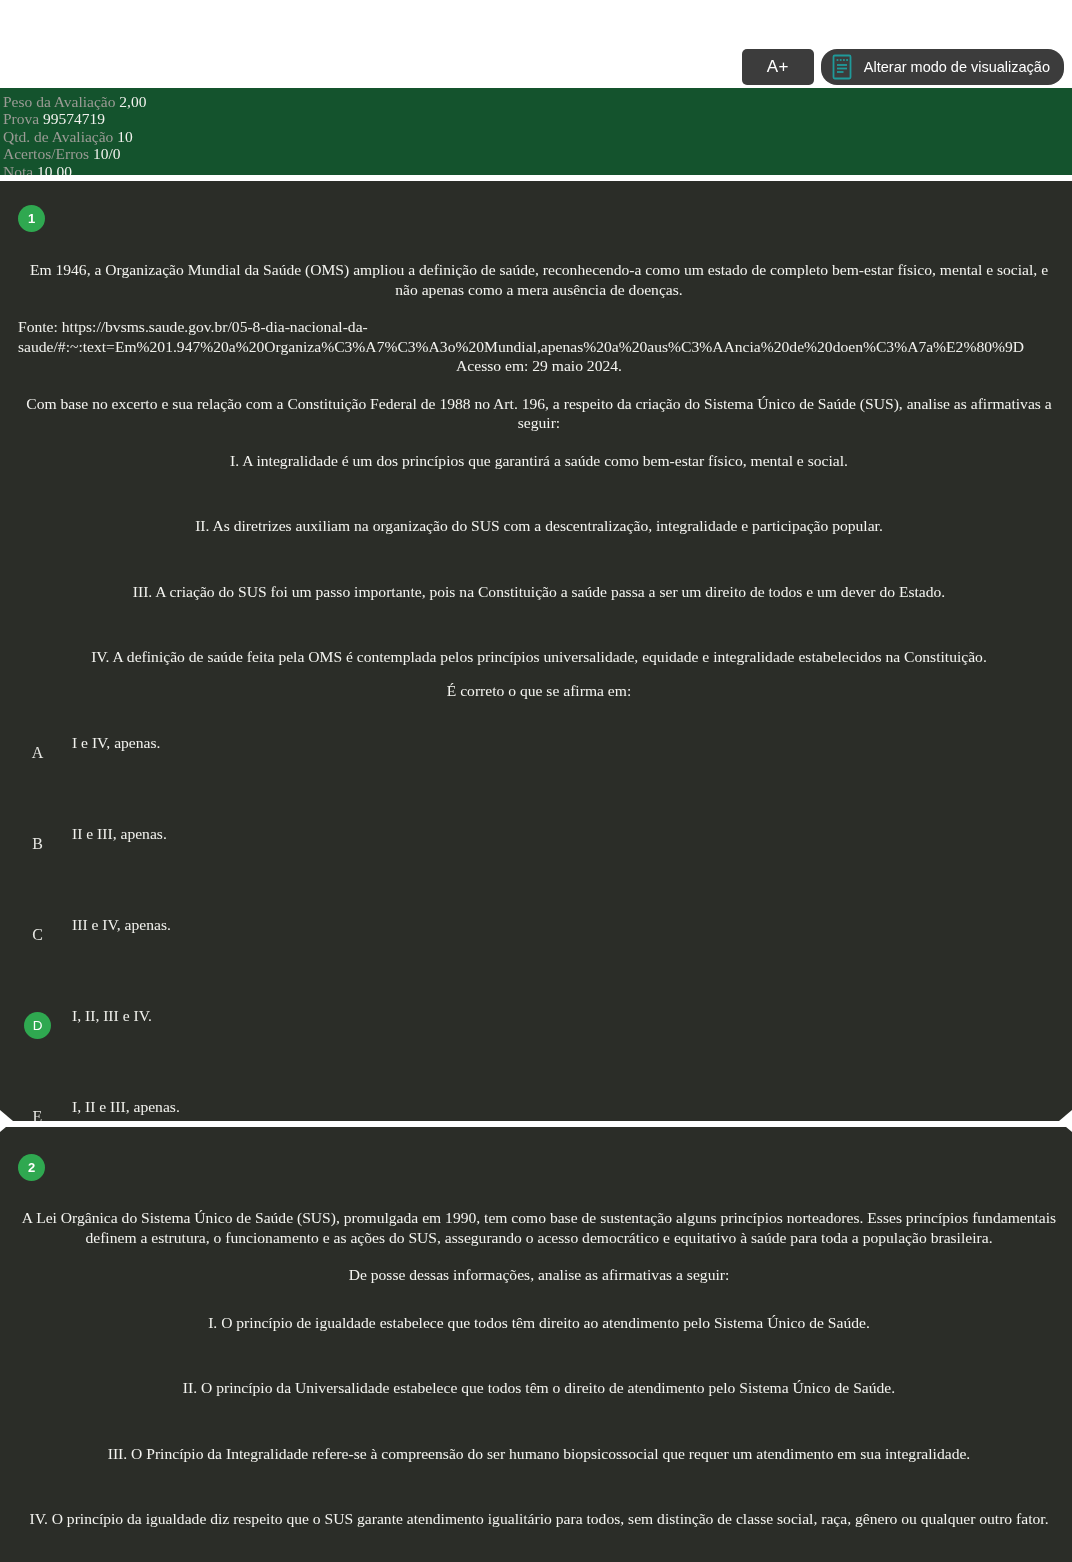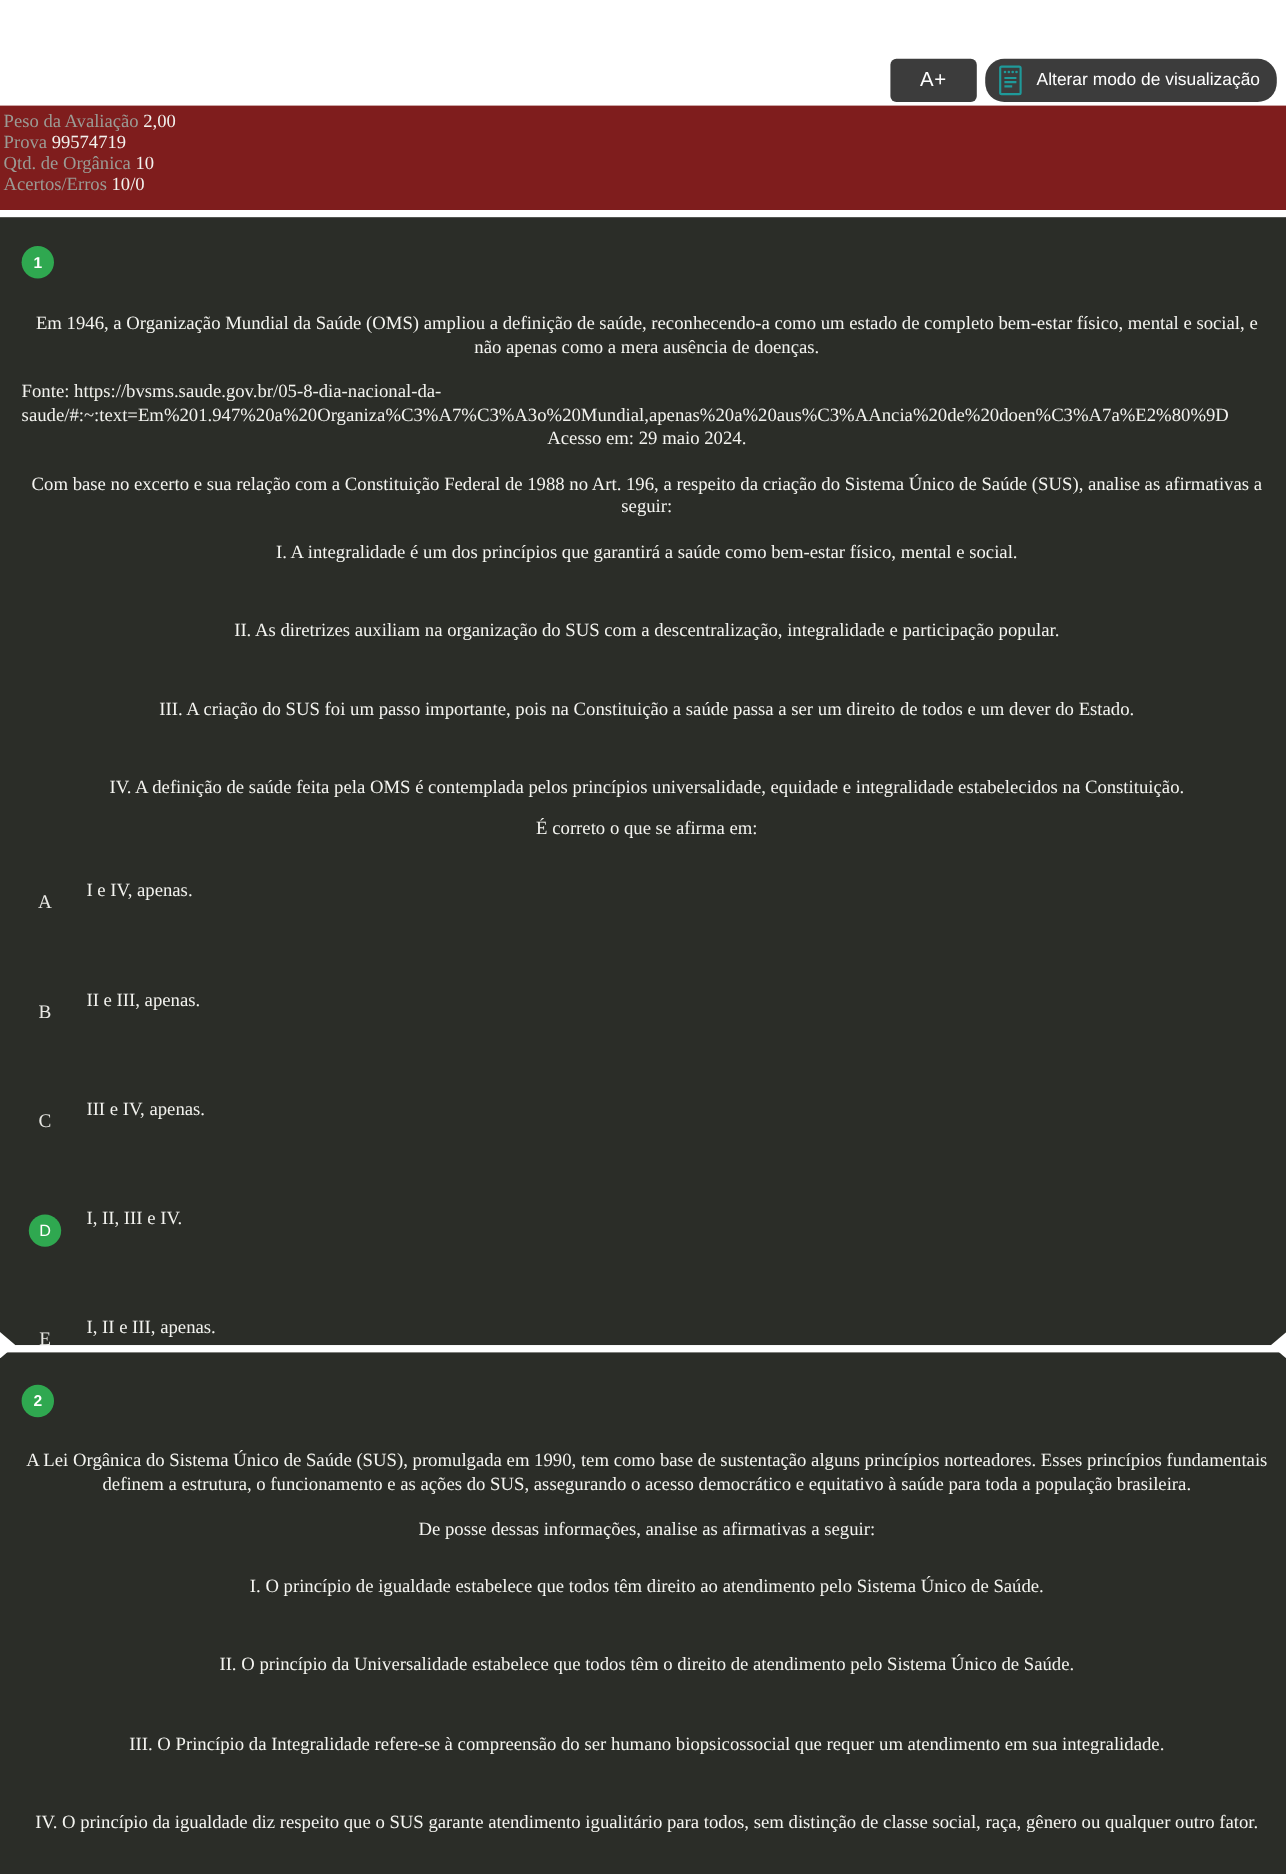--- a/index.html
+++ b/index.html
@@ -64,21 +64,21 @@
     display: block;
     flex: 0 0 auto;
   }
 
   
   .info-panel {
     position: absolute;
     top: 88px; left: 0;
     width: 1072px;
     height: 89px;
-    background: #7f1d1d;
+    background: #14532d;
     padding: 5px 0 0 3px;
   }
 
   .info-row {
     font-size: 15.5px;
     line-height: 17.4px;
     color: #9b9b95;
     white-space: nowrap;
   }
 
@@ -211,26 +211,30 @@
 <div class="info-panel">
   <div class="info-row">
     <span>Peso da Avaliação</span>
     <span class="val">2,00</span>
   </div>
   <div class="info-row">
     <span>Prova</span>
     <span class="val">99574719</span>
   </div>
   <div class="info-row">
-    <span>Qtd. de Orgânica</span>
+    <span>Qtd. de Avaliação</span>
     <span class="val">10</span>
   </div>
   <div class="info-row">
     <span>Acertos/Erros</span>
     <span class="val">10/0</span>
+  </div>
+  <div class="info-row">
+    <span>Nota</span>
+    <span class="val">10,00</span>
   </div>
 </div>
 
 <div class="seam-gap" style="top:175px"></div>
 
 <div class="card" id="card-q1">
   <div class="qbadge" style="margin-top:24px">1</div>
 
   <div class="stmt para" style="margin-top:28px">Em 1946, a Organização Mundial da Saúde (OMS) ampliou a definição de saúde, reconhecendo-a como um estado de completo bem-estar físico, mental e social, e não apenas como a mera ausência de doenças.</div>
 

